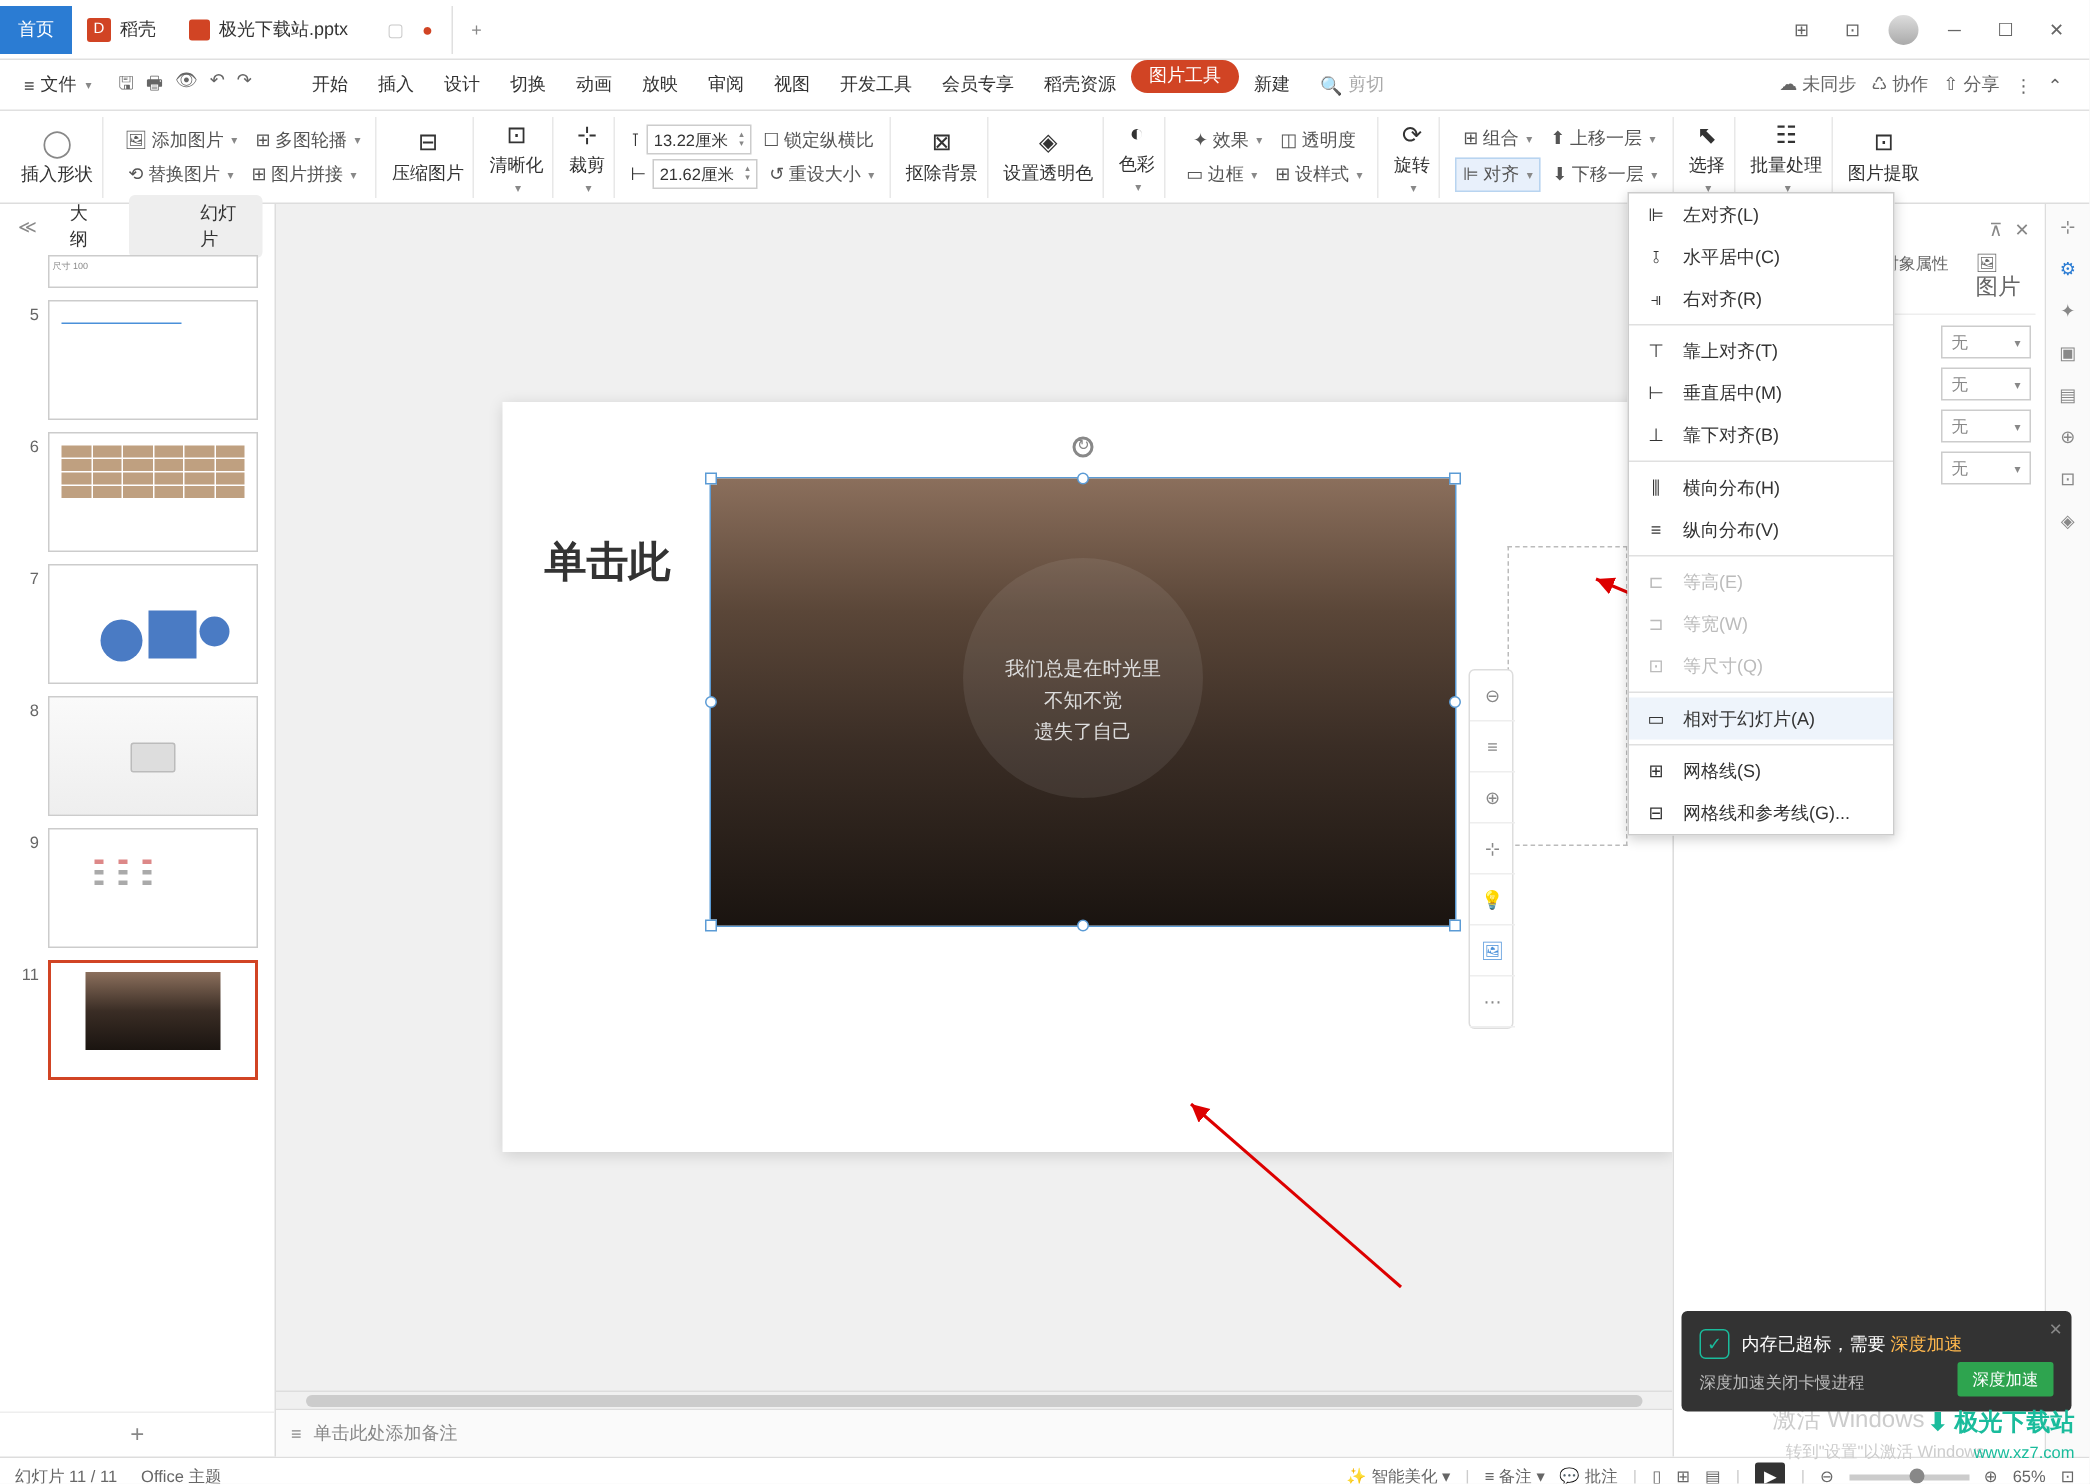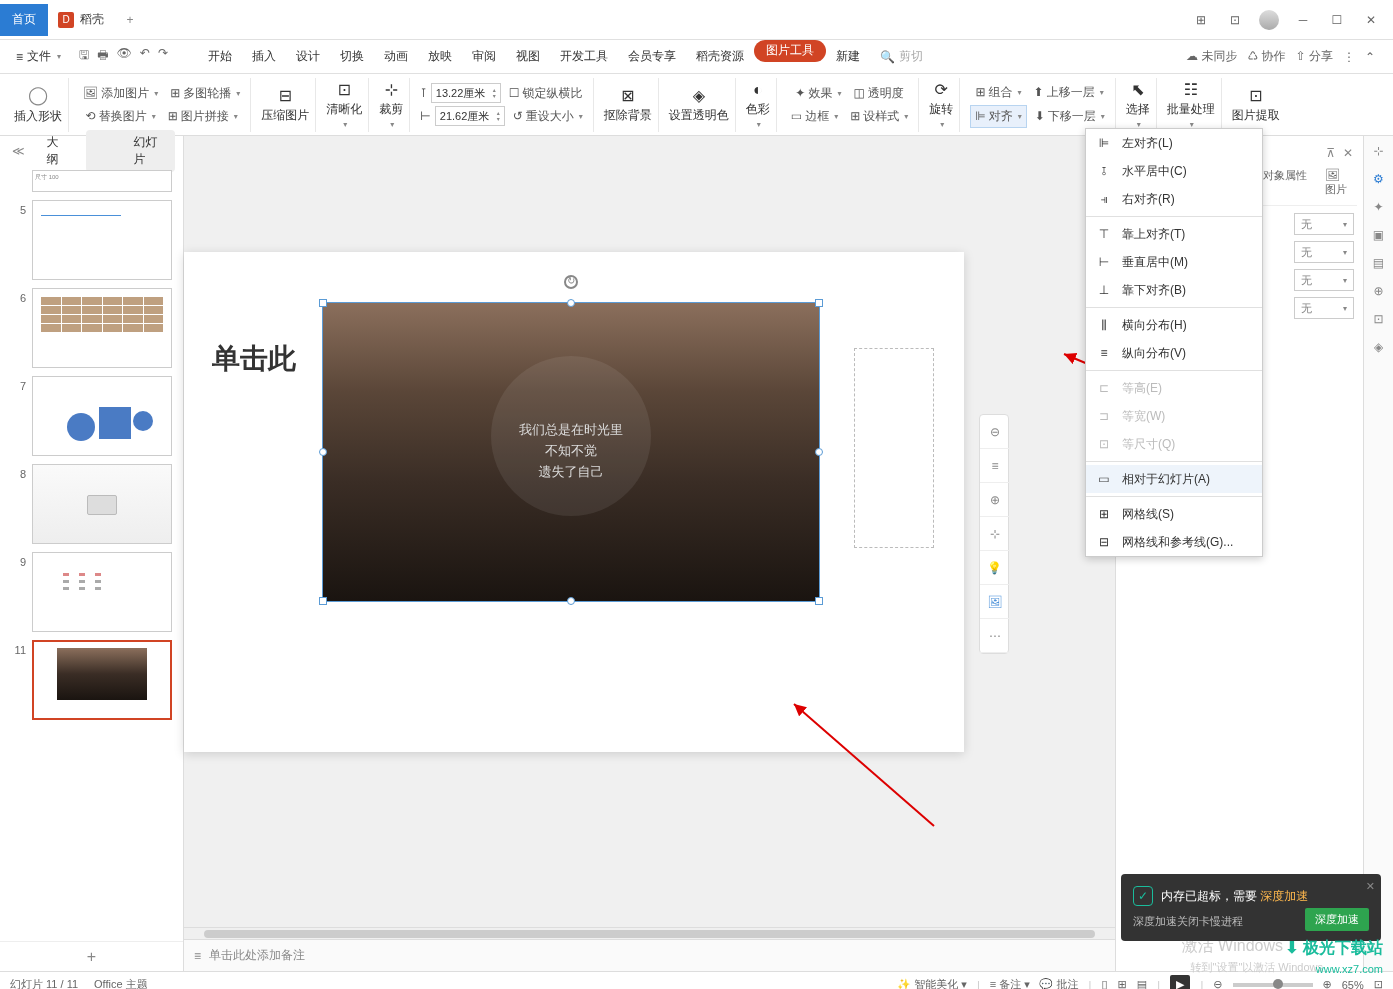--- a/index.html
+++ b/index.html
@@ -39,21 +39,21 @@
 .panel-tab.active { background: #eee; border-radius: 4px; padding-left: 48px; }
 .panel-collapse { padding: 4px; color: #888; }
 .slides-list { flex: 1; overflow-y: auto; padding: 4px 8px; }
 .slide-thumb { display: flex; gap: 6px; margin-bottom: 8px; }
 .slide-num { width: 18px; text-align: right; color: #666; font-size: 11px; padding-top: 4px; }
 .thumb-box { width: 140px; height: 80px; border: 1px solid #ccc; background: #fff; position: relative; overflow: hidden; }
 .thumb-box.selected { border: 2px solid #d14424; }
 .add-slide { height: 30px; display: flex; align-items: center; justify-content: center; color: #888; border-top: 1px solid #eee; font-size: 16px; }
 
 .canvas-area { flex: 1; background: #f0f0f0; display: flex; flex-direction: column; position: relative; }
-.canvas-scroll { flex: 1; display: flex; align-items: center; justify-content: flex-start; position: relative; }
+.canvas-scroll { flex: 1; display: flex; align-items: center; justify-content: flex-end; position: relative; margin-top: 32px; }
 .slide-canvas { width: 780px; height: 500px; background: #fff; box-shadow: 0 2px 10px rgba(0,0,0,0.15); position: relative; margin-top: -60px; }
 .img-selected { position: absolute; left: 138px; top: 50px; width: 498px; height: 300px; border: 1px solid #5b9bd5; }
 .img-content { width: 100%; height: 100%; background: linear-gradient(180deg, #8b6f5c 0%, #5a4638 30%, #3a2d25 60%, #1a1410 100%); display: flex; align-items: center; justify-content: center; position: relative; }
 .img-overlay { position: absolute; width: 160px; height: 160px; border-radius: 50%; background: rgba(255,255,255,0.08); left: 50%; top: 50%; transform: translate(-50%,-60%); }
 .img-text { color: #ddd; font-size: 13px; text-align: center; z-index: 1; line-height: 1.6; font-family: cursive; }
 .handle { position: absolute; width: 8px; height: 8px; background: #fff; border: 1px solid #5b9bd5; }
 .rot-handle { position: absolute; left: 50%; top: -28px; transform: translateX(-50%); width: 14px; height: 14px; border: 2px solid #888; border-radius: 50%; background: #fff; }
 .rot-handle::after { content: '↻'; position: absolute; left: 1px; top: -2px; font-size: 10px; color: #888; }
 .title-text { position: absolute; left: 28px; top: 88px; font-size: 28px; font-weight: bold; }
 .placeholder-box { position: absolute; left: 670px; top: 96px; width: 80px; height: 200px; border: 1px dashed #bbb; }
@@ -98,20 +98,26 @@
 .caret { font-size: 8px; color: #888; margin-left: 2px; }
 </style>
 </head>
 <body>
 
 <div class="titlebar">
   <div class="tab tab-home">首页</div>
   <div class="tab tab-daoke">
     <span style="width:16px;height:16px;background:#d14424;border-radius:2px;display:inline-flex;align-items:center;justify-content:center;color:#fff;font-size:10px">D</span>
     <span>稻壳</span>
+  </div>
+  <div class="tab tab-file">
+    <span style="width:14px;height:14px;background:#d14424;border-radius:2px;display:inline-block"></span>
+    <span>极光下载站.pptx</span>
+    <span style="margin-left:20px;color:#ccc">▢</span>
+    <span style="color:#d14424;margin-left:6px">●</span>
   </div>
   <div class="tab tab-add">+</div>
   <div class="win-controls">
     <div class="win-btn">⊞</div>
     <div class="win-btn">⊡</div>
     <div class="win-btn">
         <span style="width:20px;height:20px;border-radius:50%;background:linear-gradient(#ddd,#aaa);display:inline-block"></span>
       </div>
     <div class="win-btn">─</div>
     <div class="win-btn">☐</div>
@@ -502,21 +508,21 @@
   <div class="right-panel">
     <div class="panel-header">
       <span></span>
       <span style="display:flex;gap:8px;color:#888">
         <span>⊼</span>
         <span>✕</span>
       </span>
     </div>
     <div style="display:flex;justify-content:flex-end;gap:18px;padding:4px 10px;color:#666">
       <span style="font-size:11px">对象属性</span>
-      <span><span>🖼</span><br><span style="font-size:11px">图片</span></span>
+      <span><span>🖼</span><br><span style="font-size:15px">图片</span></span>
     </div>
     <div style="height:1px;background:#eee;margin:4px 0"></div>
     <div class="panel-row">
         <div class="panel-select">
           <span>无</span>
           <span class="caret">▾</span>
         </div>
       </div>
     <div class="panel-row">
         <div class="panel-select">

